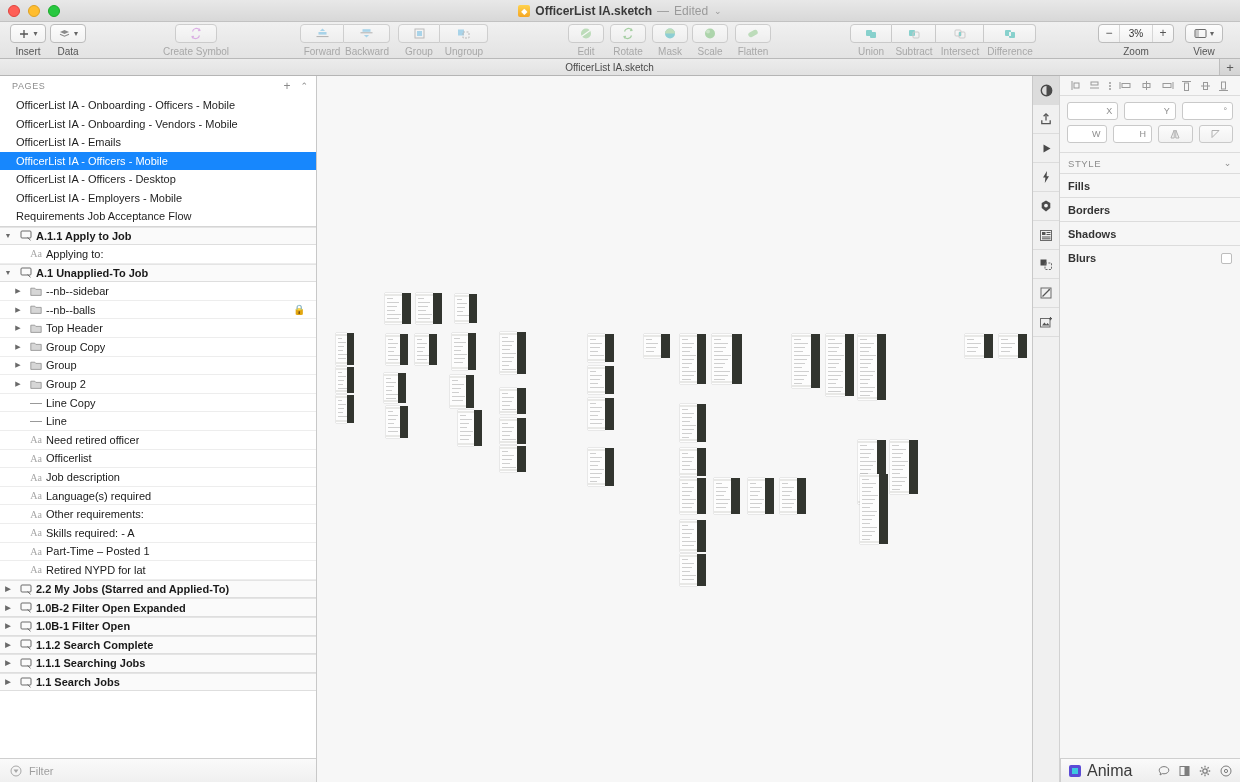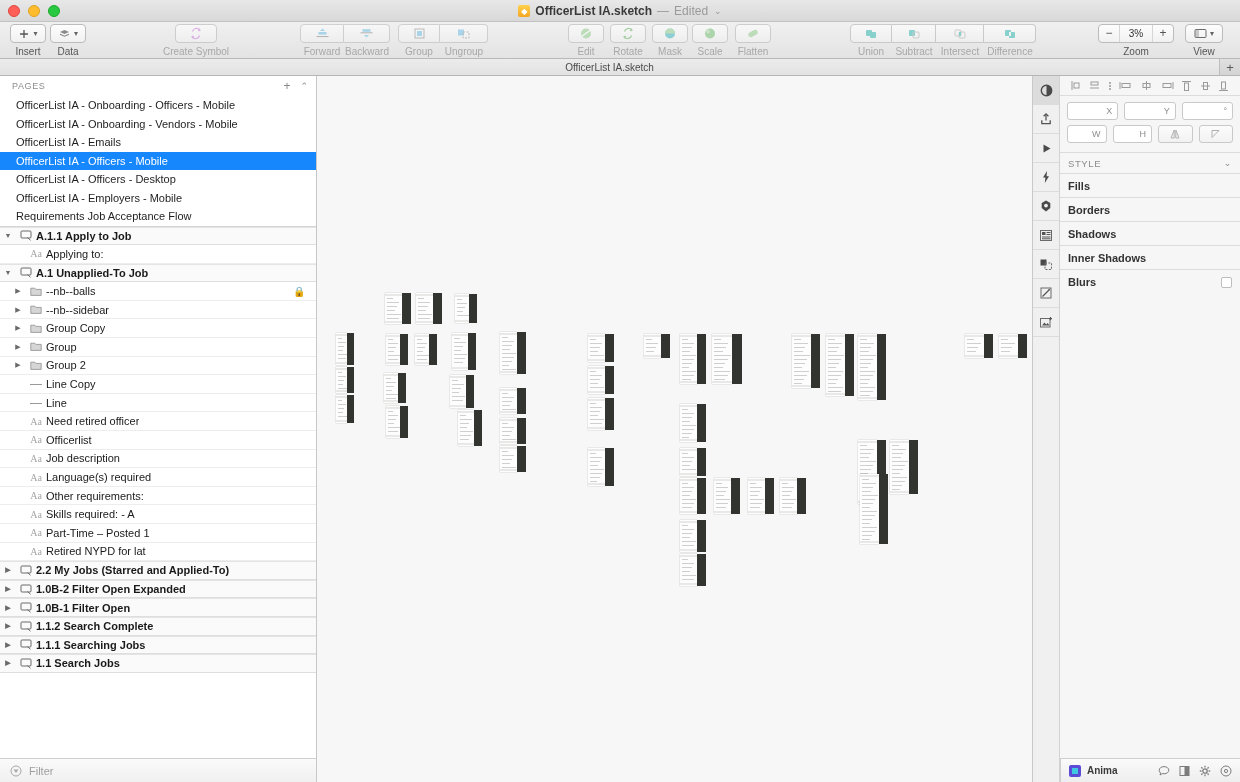--- a/index.html
+++ b/index.html
@@ -215,21 +215,21 @@
     width: 180px; height: 24px;
     background: linear-gradient(#fafafa,#eeeeee);
     border-top: 1px solid #cfcfcf; border-left: 1px solid #cfcfcf;
     display: flex; align-items: center; padding: 0 8px; gap: 6px;
   }
   .anima-logo {
     width: 12px; height: 12px; border-radius: 2px;
     background: #5b4bd6; display: flex; align-items: center; justify-content: center;
   }
   .anima-logo i { width: 6px; height: 6px; background: #3ec9e0; display: block; }
-  .anima-name { font-size: 10px; font-weight: bold; color: #3a3a3a; }
+  .anima-name { font-size: 16px; font-weight: normal; color: #3a3a3a; }
   .anima-icons { margin-left: auto; display: flex; gap: 9px; align-items: center; color: #7d7d7d; }
 </style>
 </head>
 <body>
 
 <div class="app">
 
   <div class="titlebar">
     <div class="traffic">
       <span class="tl red"></span>
@@ -495,31 +495,40 @@
             </span>
             <span class="ltext">A.1 Unapplied-To Job</span>
           </div>
           <div class="lrow">
             <span class="disc" style="margin-left:10px">▶</span>
             <span class="licon">
               <svg width="12" height="11" viewBox="0 0 12 11">
                 <path d="M.8 2.2h4l1 1.2h5.4v6H.8z" fill="#d6d6d6" stroke="#8e8e8e" stroke-width=".8"></path>
               </svg>
             </span>
-            <span class="ltext">--nb--balls</span>
-            <span class="lock">🔒</span>
+            <span class="ltext">--nb--sidebar</span>
           </div>
           <div class="lrow">
             <span class="disc" style="margin-left:10px">▶</span>
             <span class="licon">
               <svg width="12" height="11" viewBox="0 0 12 11">
                 <path d="M.8 2.2h4l1 1.2h5.4v6H.8z" fill="#d6d6d6" stroke="#8e8e8e" stroke-width=".8"></path>
               </svg>
             </span>
-            <span class="ltext">--nb--sidebar</span>
+            <span class="ltext">--nb--balls</span>
+            <span class="lock">🔒</span>
+          </div>
+          <div class="lrow">
+            <span class="disc" style="margin-left:10px">▶</span>
+            <span class="licon">
+              <svg width="12" height="11" viewBox="0 0 12 11">
+                <path d="M.8 2.2h4l1 1.2h5.4v6H.8z" fill="#d6d6d6" stroke="#8e8e8e" stroke-width=".8"></path>
+              </svg>
+            </span>
+            <span class="ltext">Top Header</span>
           </div>
           <div class="lrow">
             <span class="disc" style="margin-left:10px">▶</span>
             <span class="licon">
               <svg width="12" height="11" viewBox="0 0 12 11">
                 <path d="M.8 2.2h4l1 1.2h5.4v6H.8z" fill="#d6d6d6" stroke="#8e8e8e" stroke-width=".8"></path>
               </svg>
             </span>
             <span class="ltext">Group Copy</span>
           </div>
@@ -1365,23 +1374,20 @@
         </div>
 
         <div class="sec-row">
             <span>Fills</span>
           </div>
         <div class="sec-row">
             <span>Borders</span>
           </div>
         <div class="sec-row">
             <span>Shadows</span>
-          </div>
-        <div class="sec-row">
-            <span>Inner Shadows</span>
           </div>
         <div class="sec-row" style="border-bottom:none">
           <span>Blurs</span>
           <span class="cbox"></span>
         </div>
 
         <div class="insp-fill"></div>
       </div>
     </div>
   </div>

